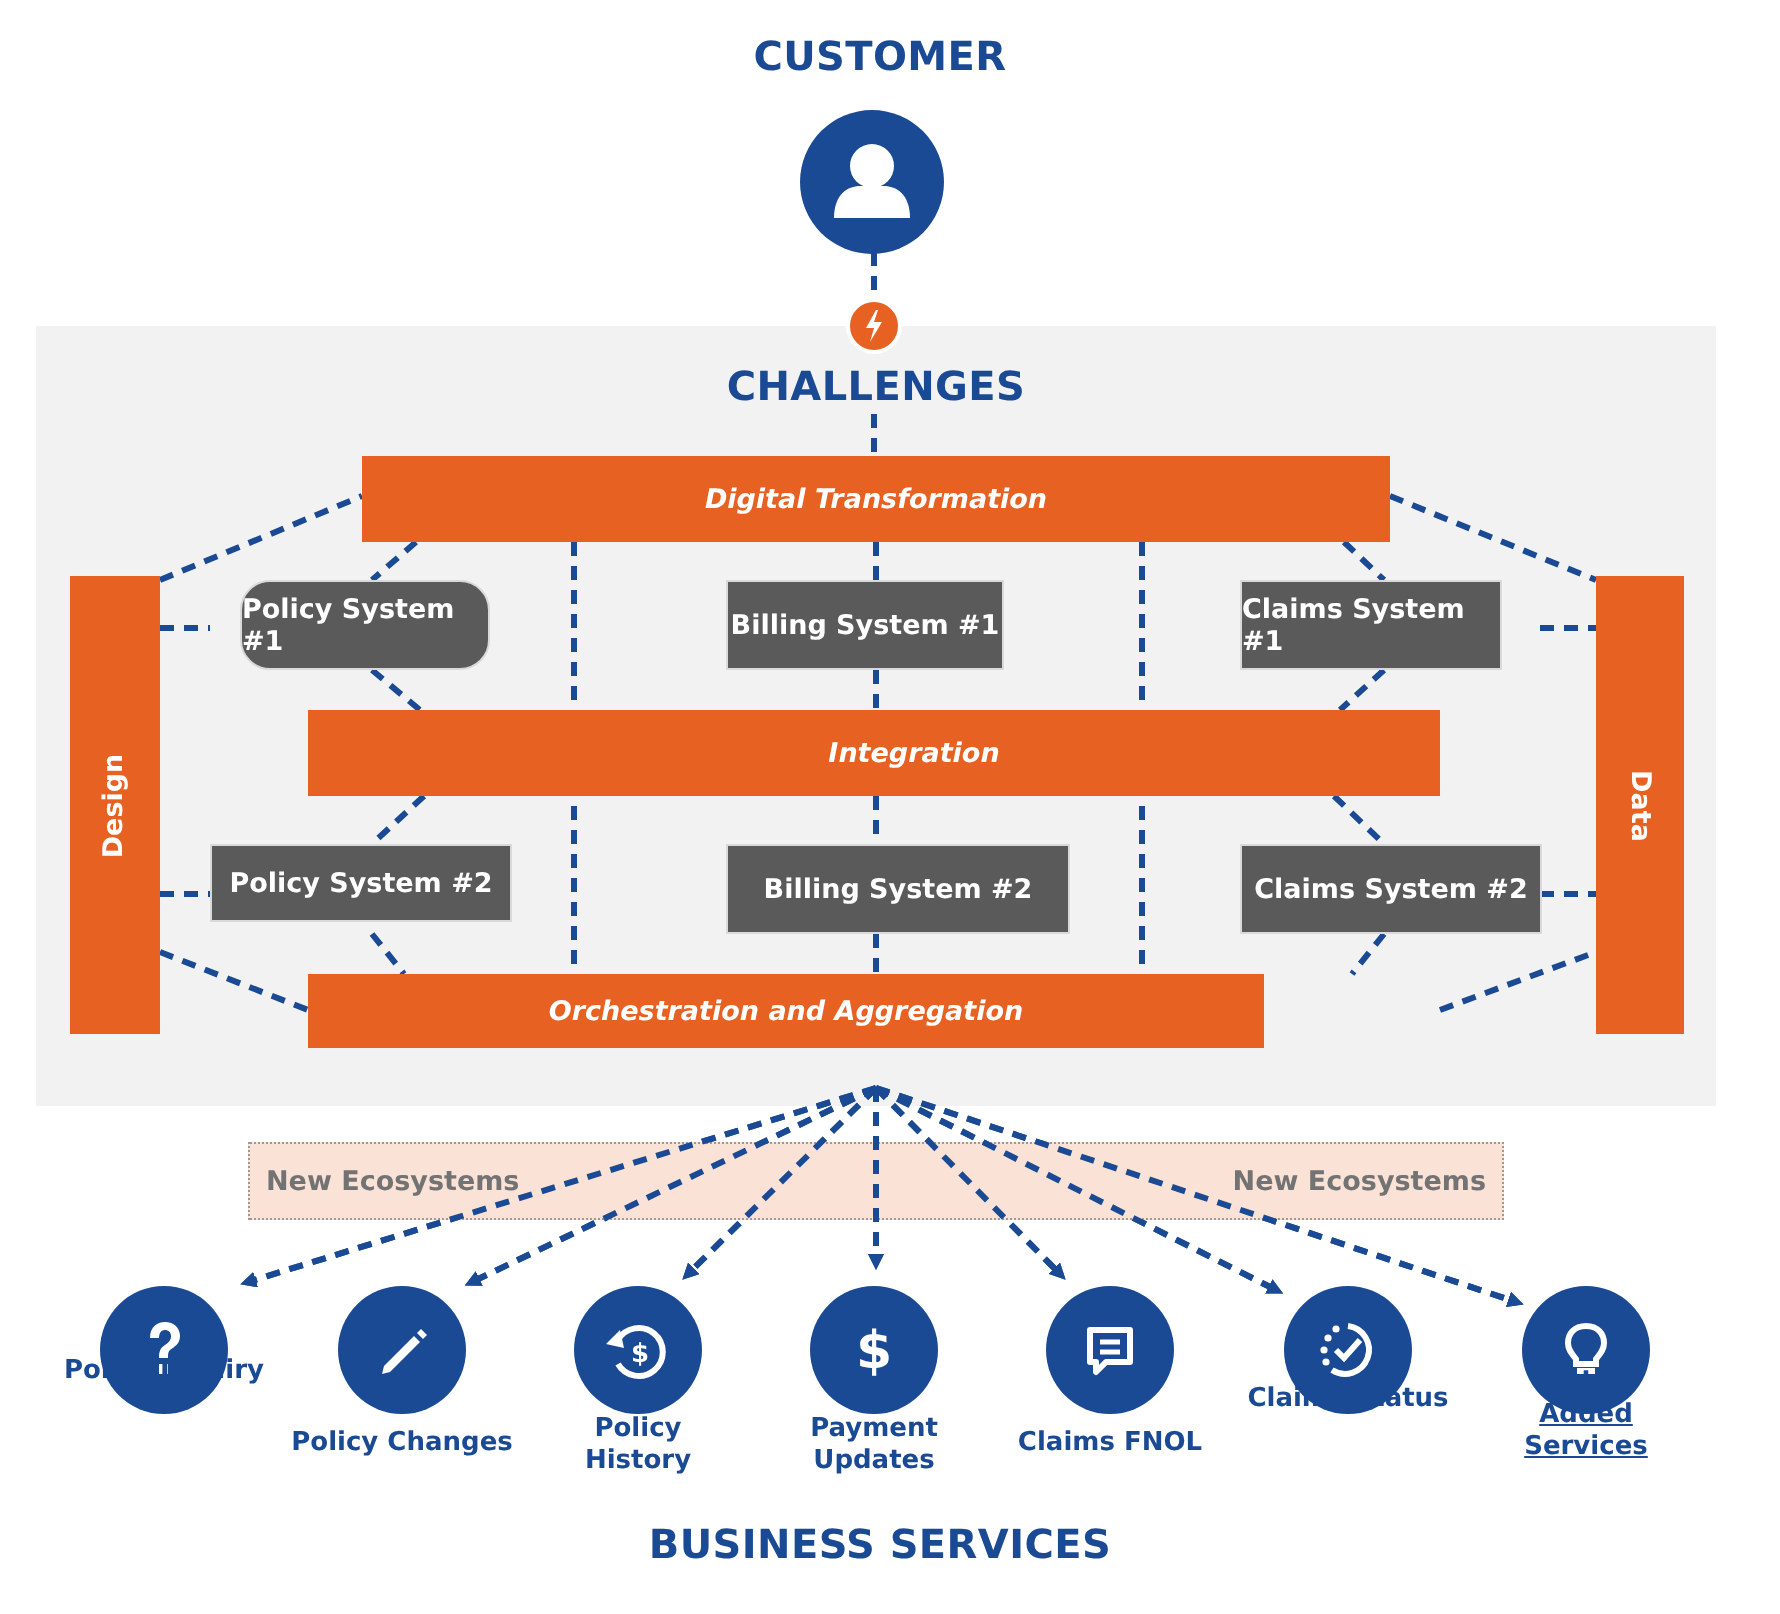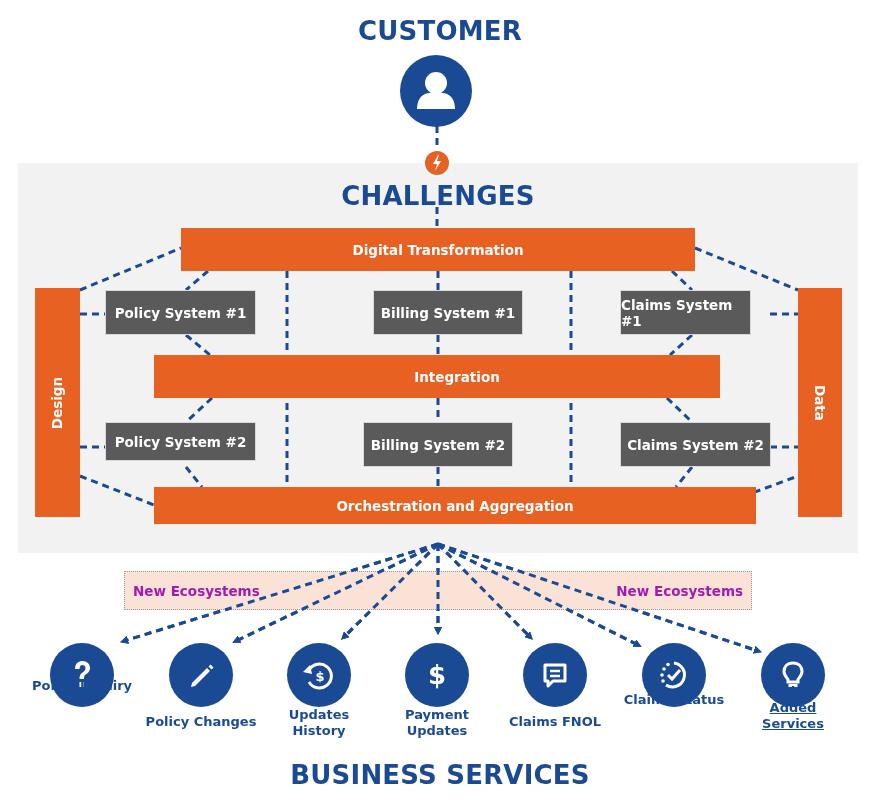--- a/index.html
+++ b/index.html
@@ -1,31 +1,31 @@
 <!DOCTYPE html>
 <html><head>
 <meta charset="utf-8">
 <style>
   html, body { margin:0; padding:0; background:#ffffff; }
   body { width:890px; height:807px; position:relative; overflow:hidden;
          font-family:"DejaVu Sans", "Liberation Sans", sans-serif; }
   .abs { position:absolute; }
-  .heading { position:absolute; color:#1b4a94; font-weight:bold; font-size:26px;
+  .heading { position:absolute; color:#1b4a94; font-weight:bold; font-size:20px;
              text-align:center; letter-spacing:0.2px; }
   .panel { position:absolute; left:18px; top:163px; width:840px; height:390px; background:#f2f2f2; }
   .bar { position:absolute; background:#e66122; color:#fff; font-weight:bold; font-size:13.5px;
-         display:flex; align-items:center; justify-content:center; box-sizing:border-box; }
+         display:flex; align-items:center; justify-content:center; box-sizing:border-box;font-style:italic; }
   .vbar { position:absolute; background:#e66122; color:#fff; font-weight:bold; font-size:13.5px;
           display:flex; align-items:center; justify-content:center; }
   .vbar span { display:inline-block; white-space:nowrap; }
   .sys { position:absolute; background:#5a5a5a; color:#fff; font-weight:bold; font-size:13.5px;
          display:flex; align-items:center; justify-content:center; border:1px solid #d9d9d9; box-sizing:border-box; }
   .band { position:absolute; left:124px; top:571px; width:628px; height:39px; background:#fbe2d6;
           border:1px dotted #9a9a9a; box-sizing:border-box; }
-  .band-label { position:absolute; color:#a21caf; font-weight:bold; font-size:13.5px; top:11px; }
+  .band-label { position:absolute; color:#737373; font-weight:bold; font-size:13.5px; top:11px; }
   .svc-icon { position:absolute; width:64px; height:64px; border-radius:50%; background:#1b4a94;
               display:flex; align-items:center; justify-content:center; }
   .svc-label { position:absolute; width:120px; text-align:center; color:#1b4a94; font-weight:bold;
                font-size:13px; line-height:16px; }
   svg.lines { position:absolute; left:0; top:0; }
 </style>
 </head>
 <body>
 
 <div class="heading" style="left:340px; top:16px; width:200px;">CUSTOMER</div>
@@ -90,34 +90,34 @@
 <div class="abs" style="left:423px; top:149px; width:28px; height:28px; border-radius:50%; background:#e66122; border:2px solid #fff; box-sizing:border-box;">
   <svg width="24" height="24" viewBox="0 0 24 24">
     <path d="M13 4 L8 13 L12 13 L10 20 L16 10 L12 10 L14 4 Z" fill="#fff"></path>
   </svg>
 </div>
 
 <div class="heading" style="left:330px; top:181px; width:216px;">CHALLENGES</div>
 
 <div class="bar" style="left:181px; top:228px; width:514px; height:43px;">Digital Transformation</div>
 <div class="bar" style="left:154px; top:355px; width:566px; height:43px;padding-left:40px;">Integration</div>
-<div class="bar" style="left:154px; top:487px; width:602px; height:37px;text-align:right;">Orchestration and Aggregation</div>
+<div class="bar" style="left:154px; top:487px; width:478px; height:37px;text-align:right;">Orchestration and Aggregation</div>
 
 <div class="vbar" style="left:35px; top:288px; width:45px; height:229px;">
   <span style="transform:rotate(-90deg);">Design</span>
 </div>
 <div class="vbar" style="left:798px; top:288px; width:44px; height:229px;">
   <span style="transform:rotate(90deg);">Data</span>
 </div>
 
-<div class="sys" style="left:105px; top:290px; width:151px; height:45px;">Policy System #1</div>
-<div class="sys" style="left:373px; top:290px; width:150px; height:45px;">Billing System #1</div>
+<div class="sys" style="left:120px; top:290px; width:125px; height:45px;border-radius:15px;">Policy System #1</div>
+<div class="sys" style="left:363px; top:290px; width:139px; height:45px;">Billing System #1</div>
 <div class="sys" style="left:620px; top:290px; width:131px; height:45px;">Claims System #1</div>
 <div class="sys" style="left:105px; top:422px; width:151px; height:39px;">Policy System #2</div>
-<div class="sys" style="left:363px; top:422px; width:150px; height:45px;">Billing System #2</div>
+<div class="sys" style="left:363px; top:422px; width:172px; height:45px;">Billing System #2</div>
 <div class="sys" style="left:620px; top:422px; width:151px; height:45px;">Claims System #2</div>
 
 <div class="band" style="z-index:0;">
   <span class="band-label" style="left:8px;">New Ecosystems</span>
   <span class="band-label" style="right:8px;">New Ecosystems</span>
 </div>
 <svg class="lines" width="890" height="807" style="pointer-events:none;">
   <g stroke="#1b4a94" stroke-width="3" stroke-dasharray="7,5" fill="none">
     <line x1="438" y1="544" x2="124" y2="641" marker-end="url(#arrow)"></line>
     <line x1="438" y1="544" x2="236" y2="641" marker-end="url(#arrow)"></line>
@@ -172,19 +172,19 @@
 </div>
 <div class="svc-icon" style="left:761px; top:643px;">
   <svg width="40" height="40" viewBox="0 0 40 40">
     <path d="M20 8 C14 8 11 12 11 16.5 C11 20 13 22 15 24.5 L15 27 L25 27 L25 24.5 C27 22 29 20 29 16.5 C29 12 26 8 20 8 Z" stroke="#fff" stroke-width="3" fill="none"></path>
     <rect x="15.5" y="29" width="9" height="3" fill="#fff"></rect>
   </svg>
 </div>
 
 <div class="svc-label" style="left:22px; top:678px;">Policy Inquiry</div>
 <div class="svc-label" style="left:141px; top:714px;">Policy Changes</div>
-<div class="svc-label" style="left:259px; top:707px; width:120px; padding:0 22px; box-sizing:border-box;">Updates History</div>
+<div class="svc-label" style="left:259px; top:707px; width:120px; padding:0 22px; box-sizing:border-box;">Policy History</div>
 <div class="svc-label" style="left:377px; top:707px; width:120px; padding:0 22px; box-sizing:border-box;">Payment Updates</div>
 <div class="svc-label" style="left:495px; top:714px;">Claims FNOL</div>
 <div class="svc-label" style="left:614px; top:692px;">Claims Status</div>
 <div class="svc-label" style="left:733px; top:684px; width:120px; padding:0 16px; box-sizing:border-box;text-decoration:underline;">Value Added Services</div>
 
 <div class="heading" style="left:290px; top:760px; width:300px;">BUSINESS SERVICES</div>
 
 </body></html>

